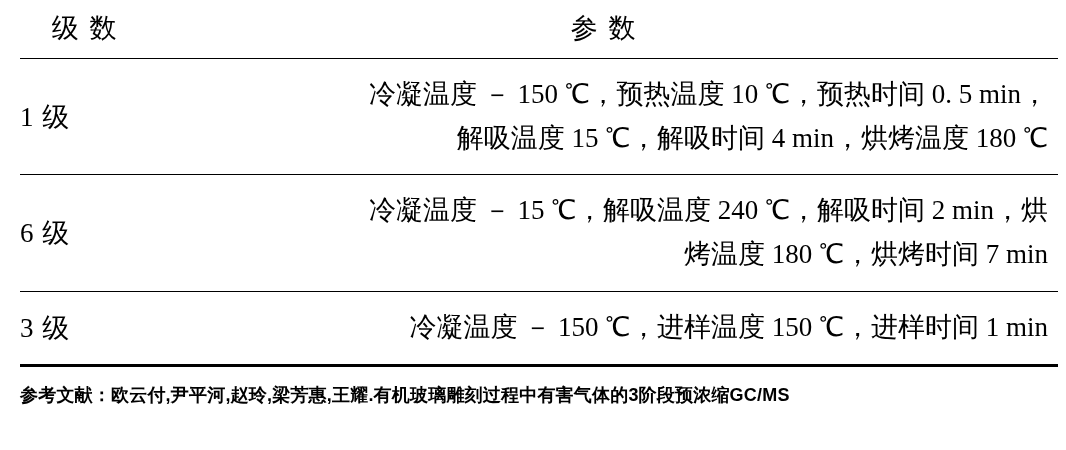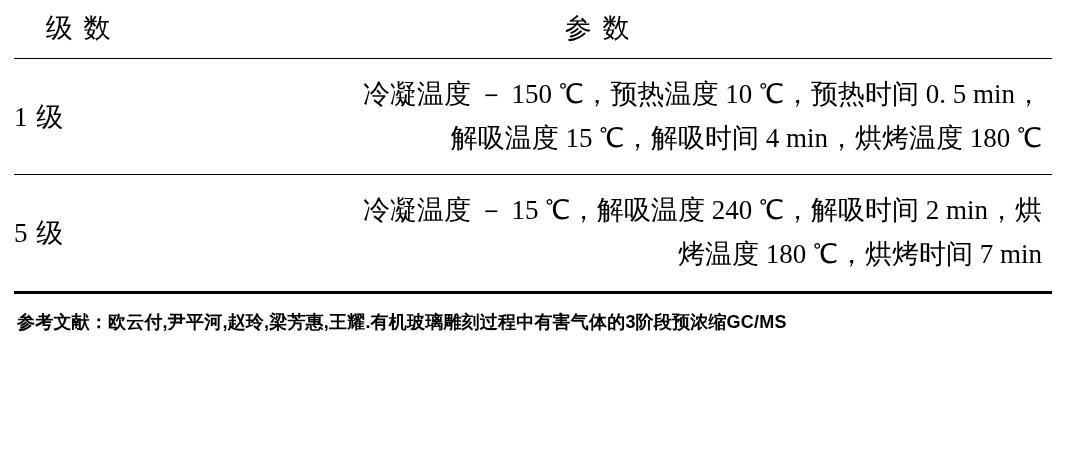--- a/index.html
+++ b/index.html
@@ -12,21 +12,21 @@
     height: 450px;
     font-family: "Liberation Serif", serif;
     color: #000000;
     overflow: hidden;
   }
   .page {
     position: relative;
     width: 1066px;
     height: 450px;
     box-sizing: border-box;
-    padding: 0 14px;
+    padding: 0 20px;
     border-radius: 18px;
   }
   table.data-table {
     width: 1038px;
     border-collapse: collapse;
     table-layout: fixed;
   }
   thead th {
     font-weight: normal;
     font-size: 27px;
@@ -90,27 +90,33 @@
 
       <tr>
         <td class="cell-level">1 级</td>
         <td class="cell-param">
           <div>冷凝温度 － 150 ℃，预热温度 10 ℃，预热时间 0. 5 min，</div>
           <div>解吸温度 15 ℃，解吸时间 4 min，烘烤温度 180 ℃</div>
         </td>
       </tr>
 
       <tr class="row-sep">
-        <td class="cell-level">5 级</td>
+        <td class="cell-level">6 级</td>
         <td class="cell-param">
           <div>冷凝温度 － 15 ℃，解吸温度 240 ℃，解吸时间 2 min，烘</div>
           <div>烤温度 180 ℃，烘烤时间 7 min</div>
         </td>
       </tr>
 
+      <tr class="row-sep">
+        <td class="cell-level">3 级</td>
+        <td class="cell-param">
+          <div>冷凝温度 － 150 ℃，进样温度 150 ℃，进样时间 1 min</div>
+        </td>
+      </tr>
 
     </tbody>
   </table>
 
   <div class="table-bottom-rule"></div>
 
   <div class="reference">
     <div>参考文献：欧云付,尹平河,赵玲,梁芳惠,王耀.有机玻璃雕刻过程中有害气体的3阶段预浓缩GC/MS</div>
   </div>
 

